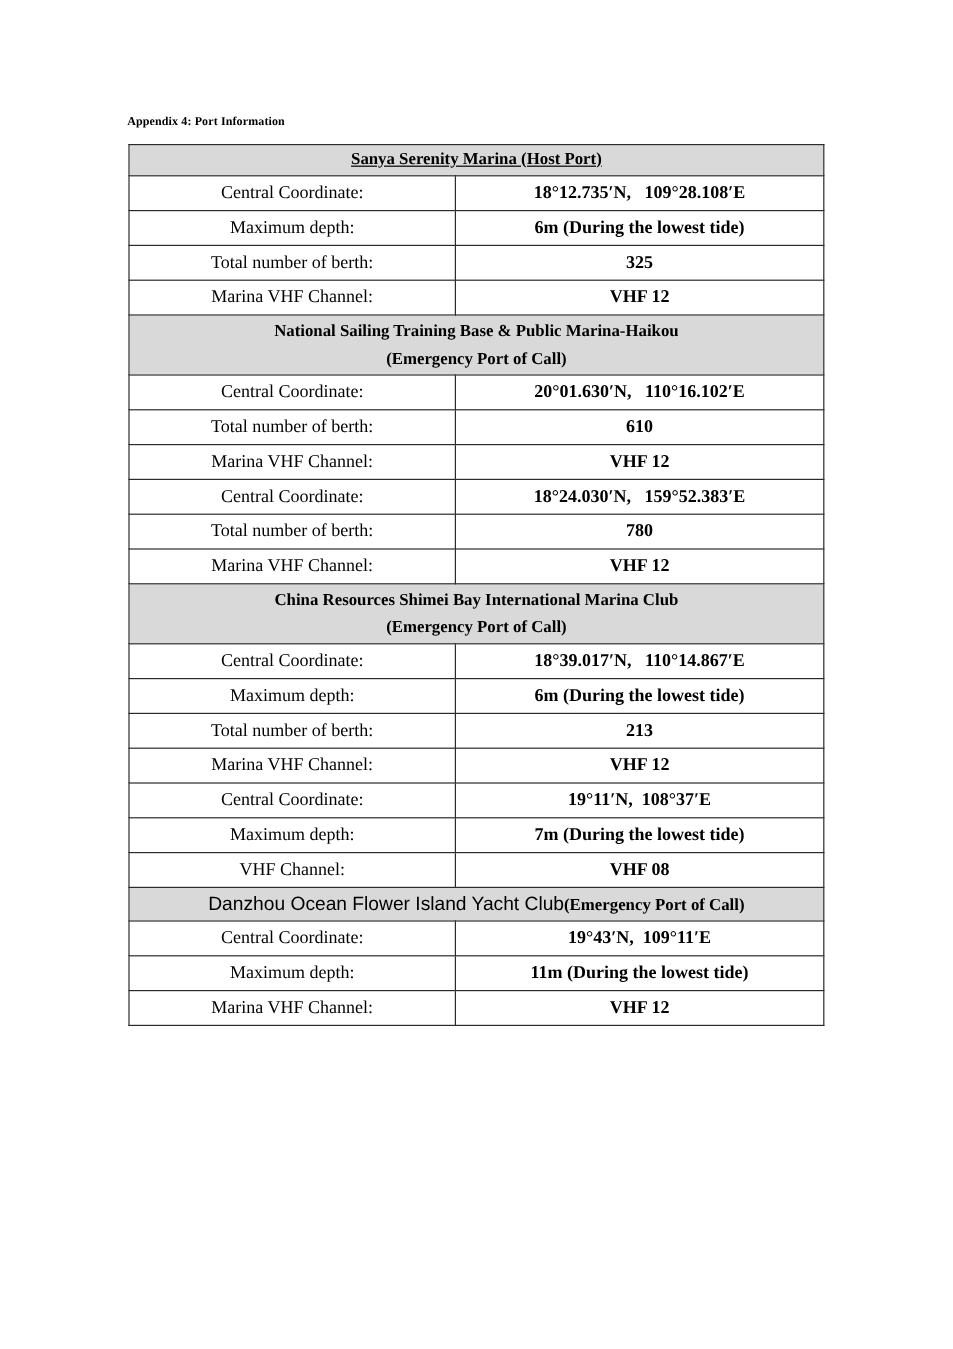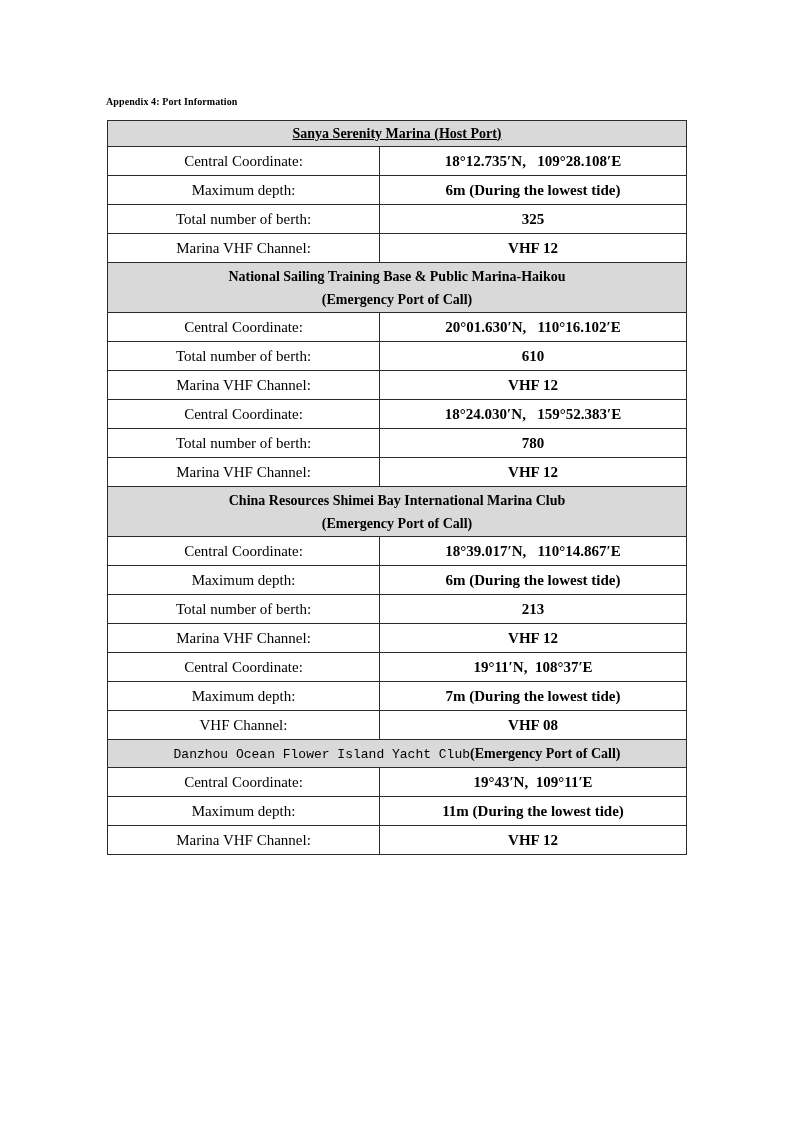--- a/index.html
+++ b/index.html
@@ -46,22 +46,22 @@
     font-size: 14px;
   }
   tr.sec1 { height: 26px; text-decoration: underline; }
   tr.sec2 { height: 50px; }
   tr.sec2 td div { line-height: 23px; }
   tr.secd { height: 28px; }
   tr.data { height: 29px; background: #ffffff; }
   td.lbl { font-weight: normal; }
   td.val { font-weight: bold; white-space: pre; }
   .mono {
-    font-family: Liberation Mono, monospace;
-    font-size: 13px;
+    font-family: Liberation Sans, sans-serif;
+    font-size: 16px;
     font-weight: normal;
   }
   .suffix {
     font-weight: bold;
     font-size: 14px;
   }
 </style>
 </head>
 <body>
 

